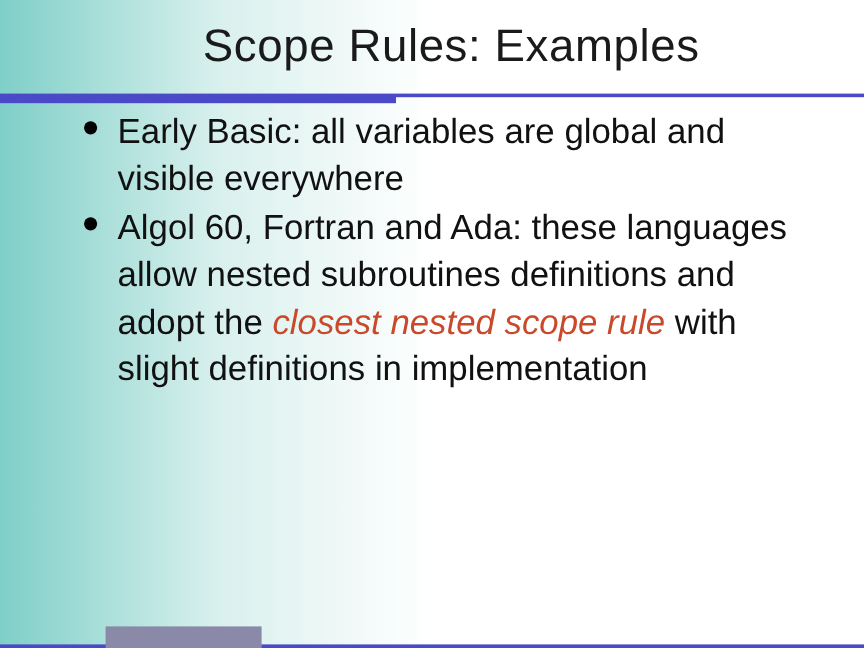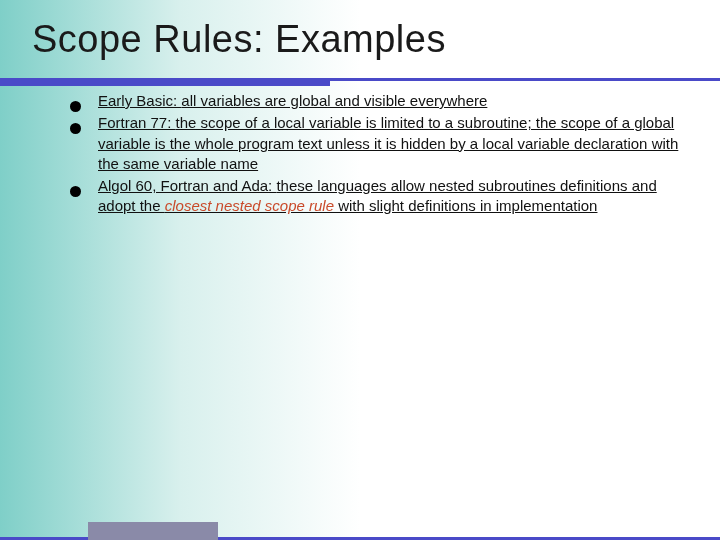--- a/index.html
+++ b/index.html
@@ -10,20 +10,21 @@
     font-family: Arial, Helvetica, sans-serif;
     position: relative;
     overflow: hidden;
   }
   .title {
     font-size: 38px;
     font-weight: normal;
     color: #1a1a1a;
     padding: 18px 0 0 32px;
     letter-spacing: 0.5px;
+    text-align: center;
   }
   .title-underline {
     position: absolute;
     top: 78px;
     left: 0;
     right: 0;
     height: 8px;
     display: flex;
   }
   .underline-left {
@@ -38,26 +39,25 @@
     margin-top: 0;
   }
   .content {
     padding: 30px 40px 0 70px;
   }
   ul {
     list-style: none;
   }
   li {
     position: relative;
-    font-size: 15px;
+    font-size: 29px;
     line-height: 1.35;
     color: #111;
     margin-bottom: 2px;
     padding-left: 28px;
-    text-decoration: underline;
   }
   li::before {
     content: "";
     position: absolute;
     left: 0;
     top: 10px;
     width: 11px;
     height: 11px;
     background: #000;
     border-radius: 50%;
@@ -92,22 +92,19 @@
   <div class="underline-left"></div>
   <div class="underline-right"></div>
 </div>
 
 <div class="content">
   <ul>
     <li>
       <span>Early Basic: </span><span>all variables are global and visible everywhere</span>
     </li>
     <li>
-      <span>Fortran 77: </span><span>the scope of a local variable is limited to a subroutine; the scope of a global variable is the whole program text unless it is hidden by a local variable declaration with the same variable name</span>
-    </li>
-    <li>
       <span>Algol 60, Fortran and Ada: </span><span>these languages allow nested subroutines definitions and adopt the </span><span class="emph">closest nested scope rule</span><span> with slight definitions in implementation</span>
     </li>
   </ul>
 </div>
 
 <div class="footer-line"></div>
 <div class="footer-bar"></div>
 
 </body></html>

